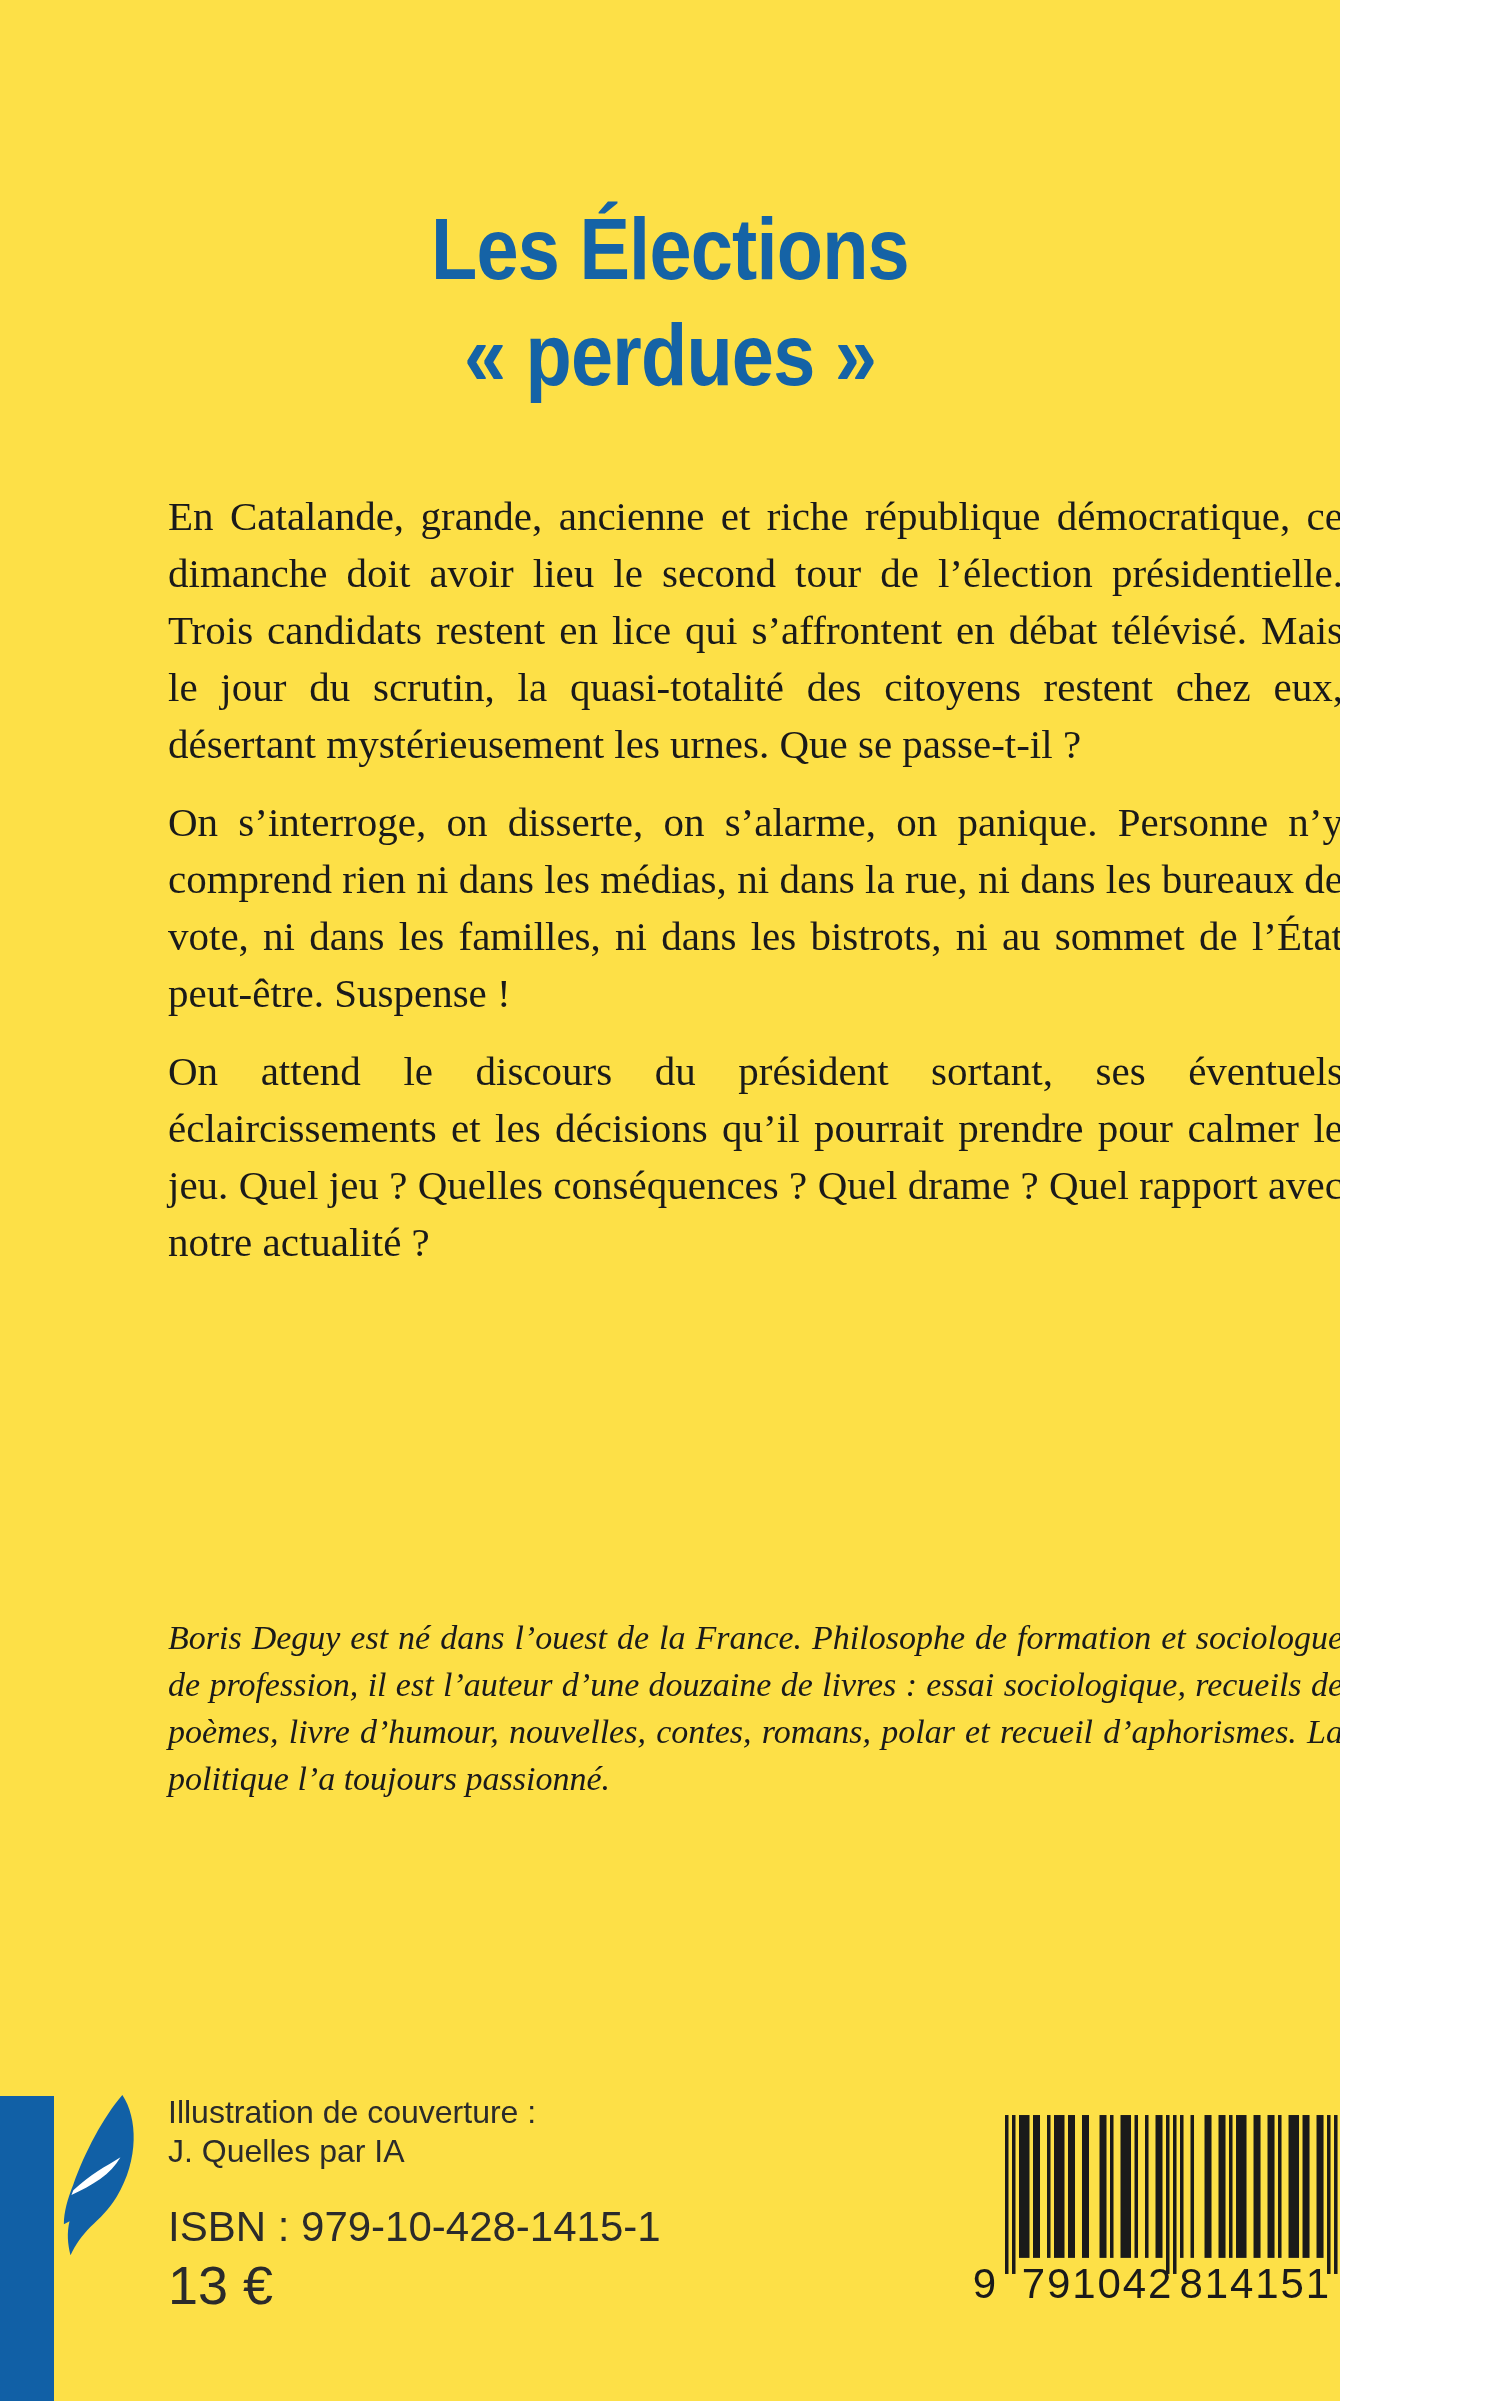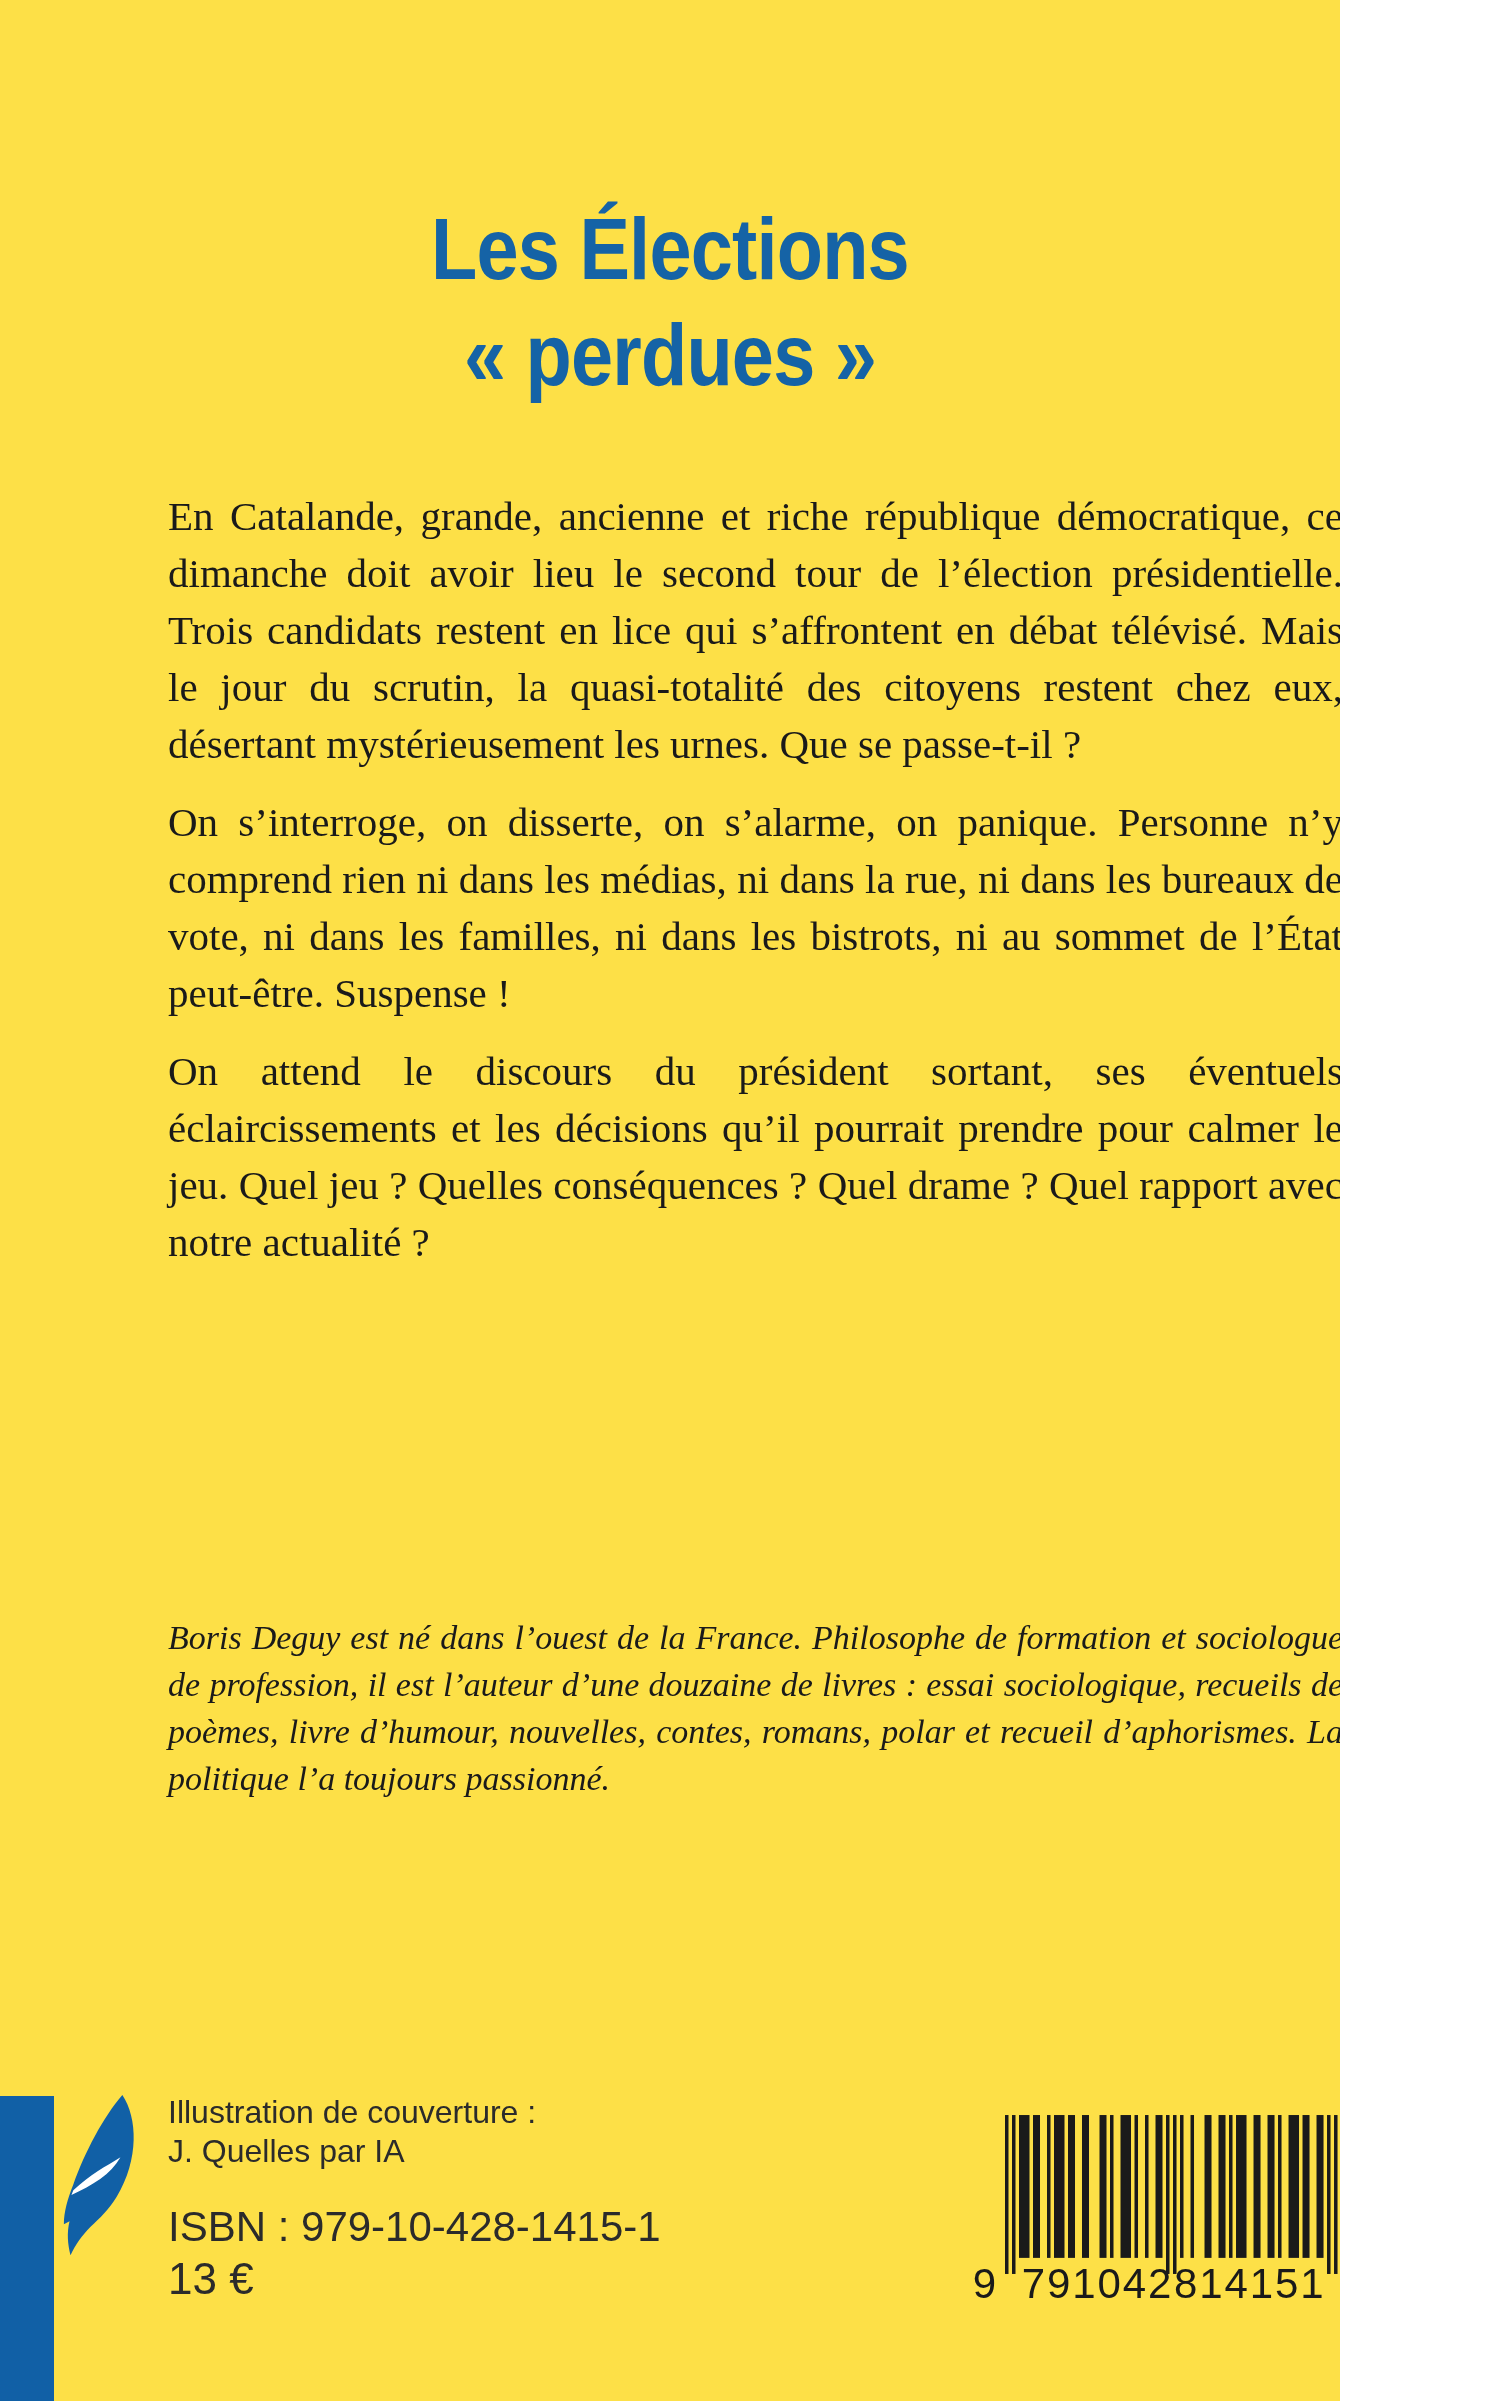--- a/index.html
+++ b/index.html
@@ -72,37 +72,37 @@
     position:absolute;
     left:168px; top:2203px;
     font-family:"Liberation Sans", sans-serif;
     font-size:42px;
     color:#2b2b2b;
   }
   .price{
     position:absolute;
     left:168px; top:2254px;
     font-family:"Liberation Sans", sans-serif;
-    font-size:44px;
+    font-size:54px;
     color:#2b2b2b;
   }
   
   .barcode{position:absolute; left:951px; top:2115px; width:397px; height:203px;}
   .barcode svg{position:absolute; left:54px; top:0;}
   .bc-digit{
     position:absolute;
     font-family:"Liberation Sans", sans-serif;
     font-size:42px;
     color:#1a1a1a;
     top:145px;
     letter-spacing:1.9px;
   }
   .bc-first{left:0; width:47px; text-align:right;}
   .bc-left{left:62px; width:153px; text-align:center;margin-left:8px;}
-  .bc-right{left:223px; width:157px; text-align:left;}
+  .bc-right{left:223px; width:157px; text-align:right;}
 </style>
 </head>
 <body>
 
 <div class="page">
 
   <h1 class="title">
     <span>Les Élections</span>
     <span>«&nbsp;perdues&nbsp;»</span>
   </h1>

